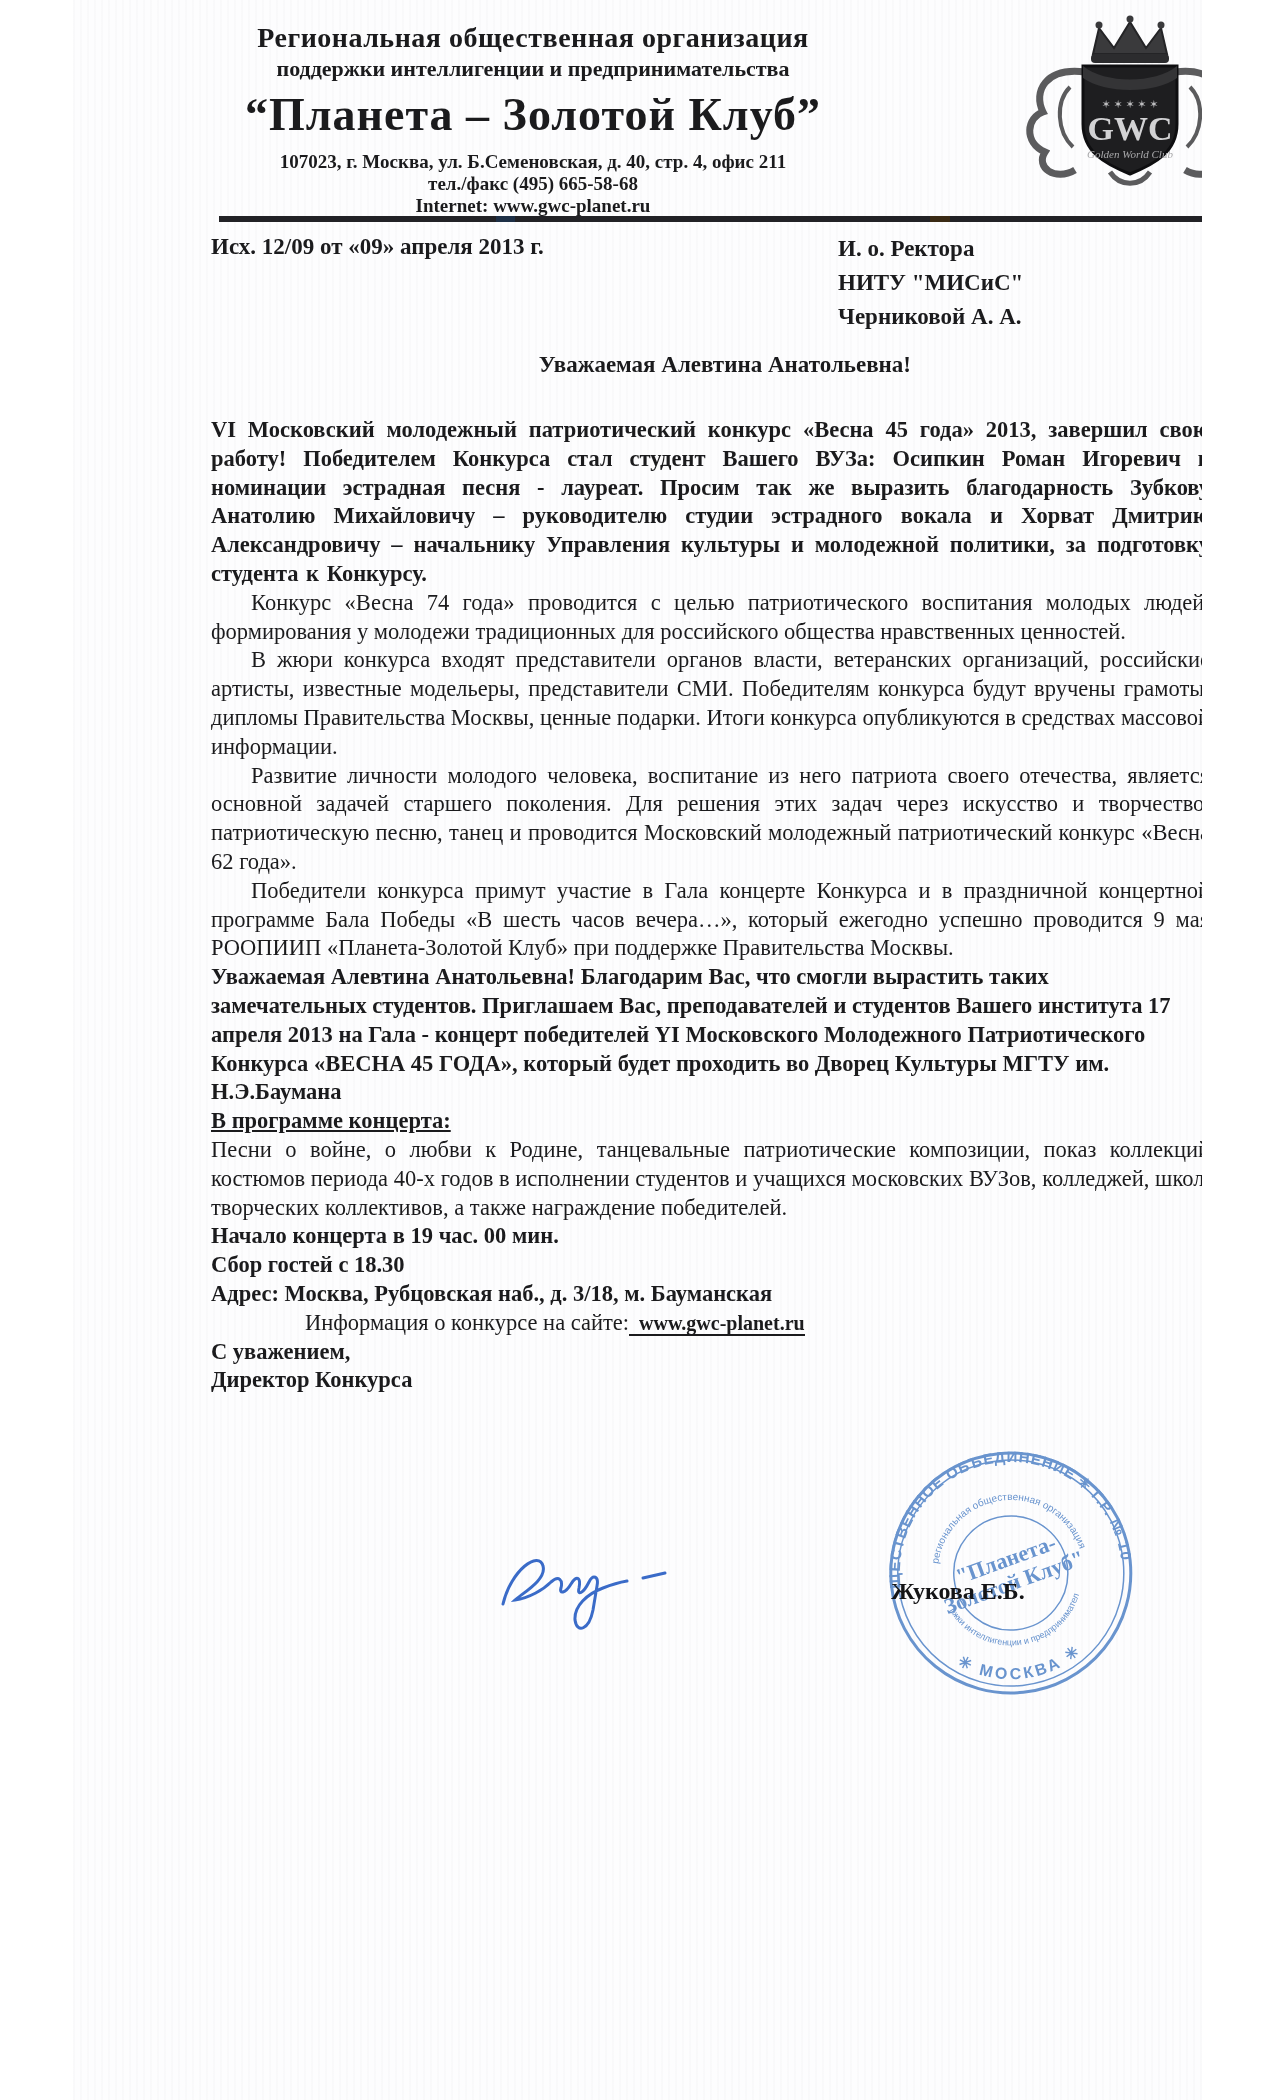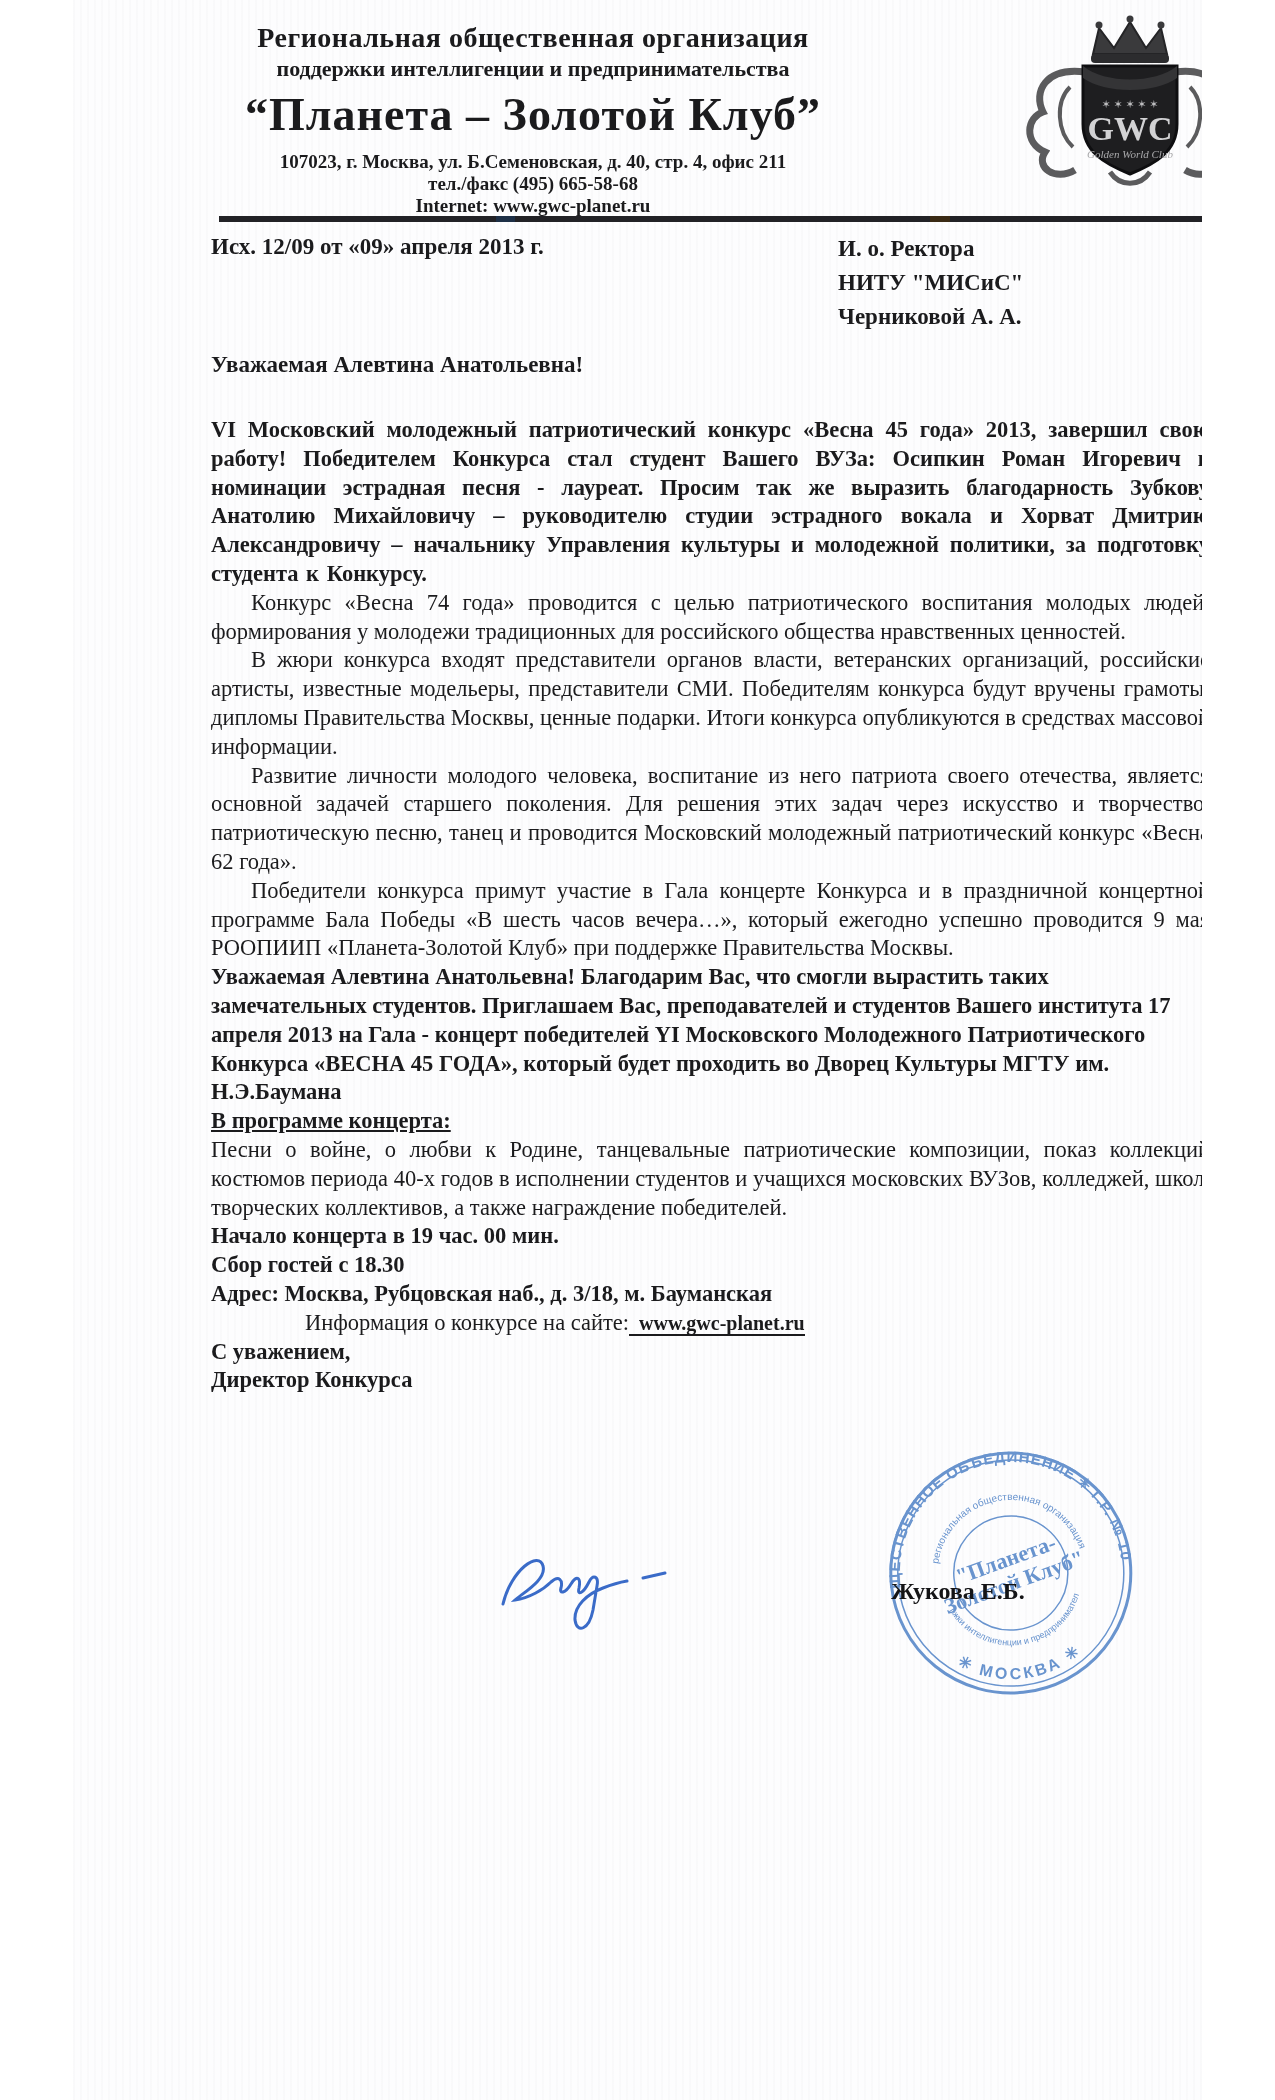--- a/index.html
+++ b/index.html
@@ -37,21 +37,21 @@
     position: absolute; top: 234px; left: 138px;
     font-size: 23px; font-weight: bold;
   }
   .recipient {
     position: absolute; top: 232px; left: 765px;
     font-size: 23px; font-weight: bold; line-height: 34px;
   }
 
   .salutation {
     position: absolute; top: 352px; left: 138px; width: 700px;
-    text-align: left; font-size: 23px; font-weight: bold;
+    text-align: right; font-size: 23px; font-weight: bold;
   }
 
   
   .letter-body {
     position: absolute; top: 416px; left: 138px; width: 999px;
     font-size: 22.5px; line-height: 28.8px;
   }
   .letter-body p { margin: 0; }
   .p-bold-lead { font-weight: bold; text-align: justify; word-spacing: 2px; margin-bottom: 34px; }
   .p-indent { text-indent: 40px; text-align: justify; }

